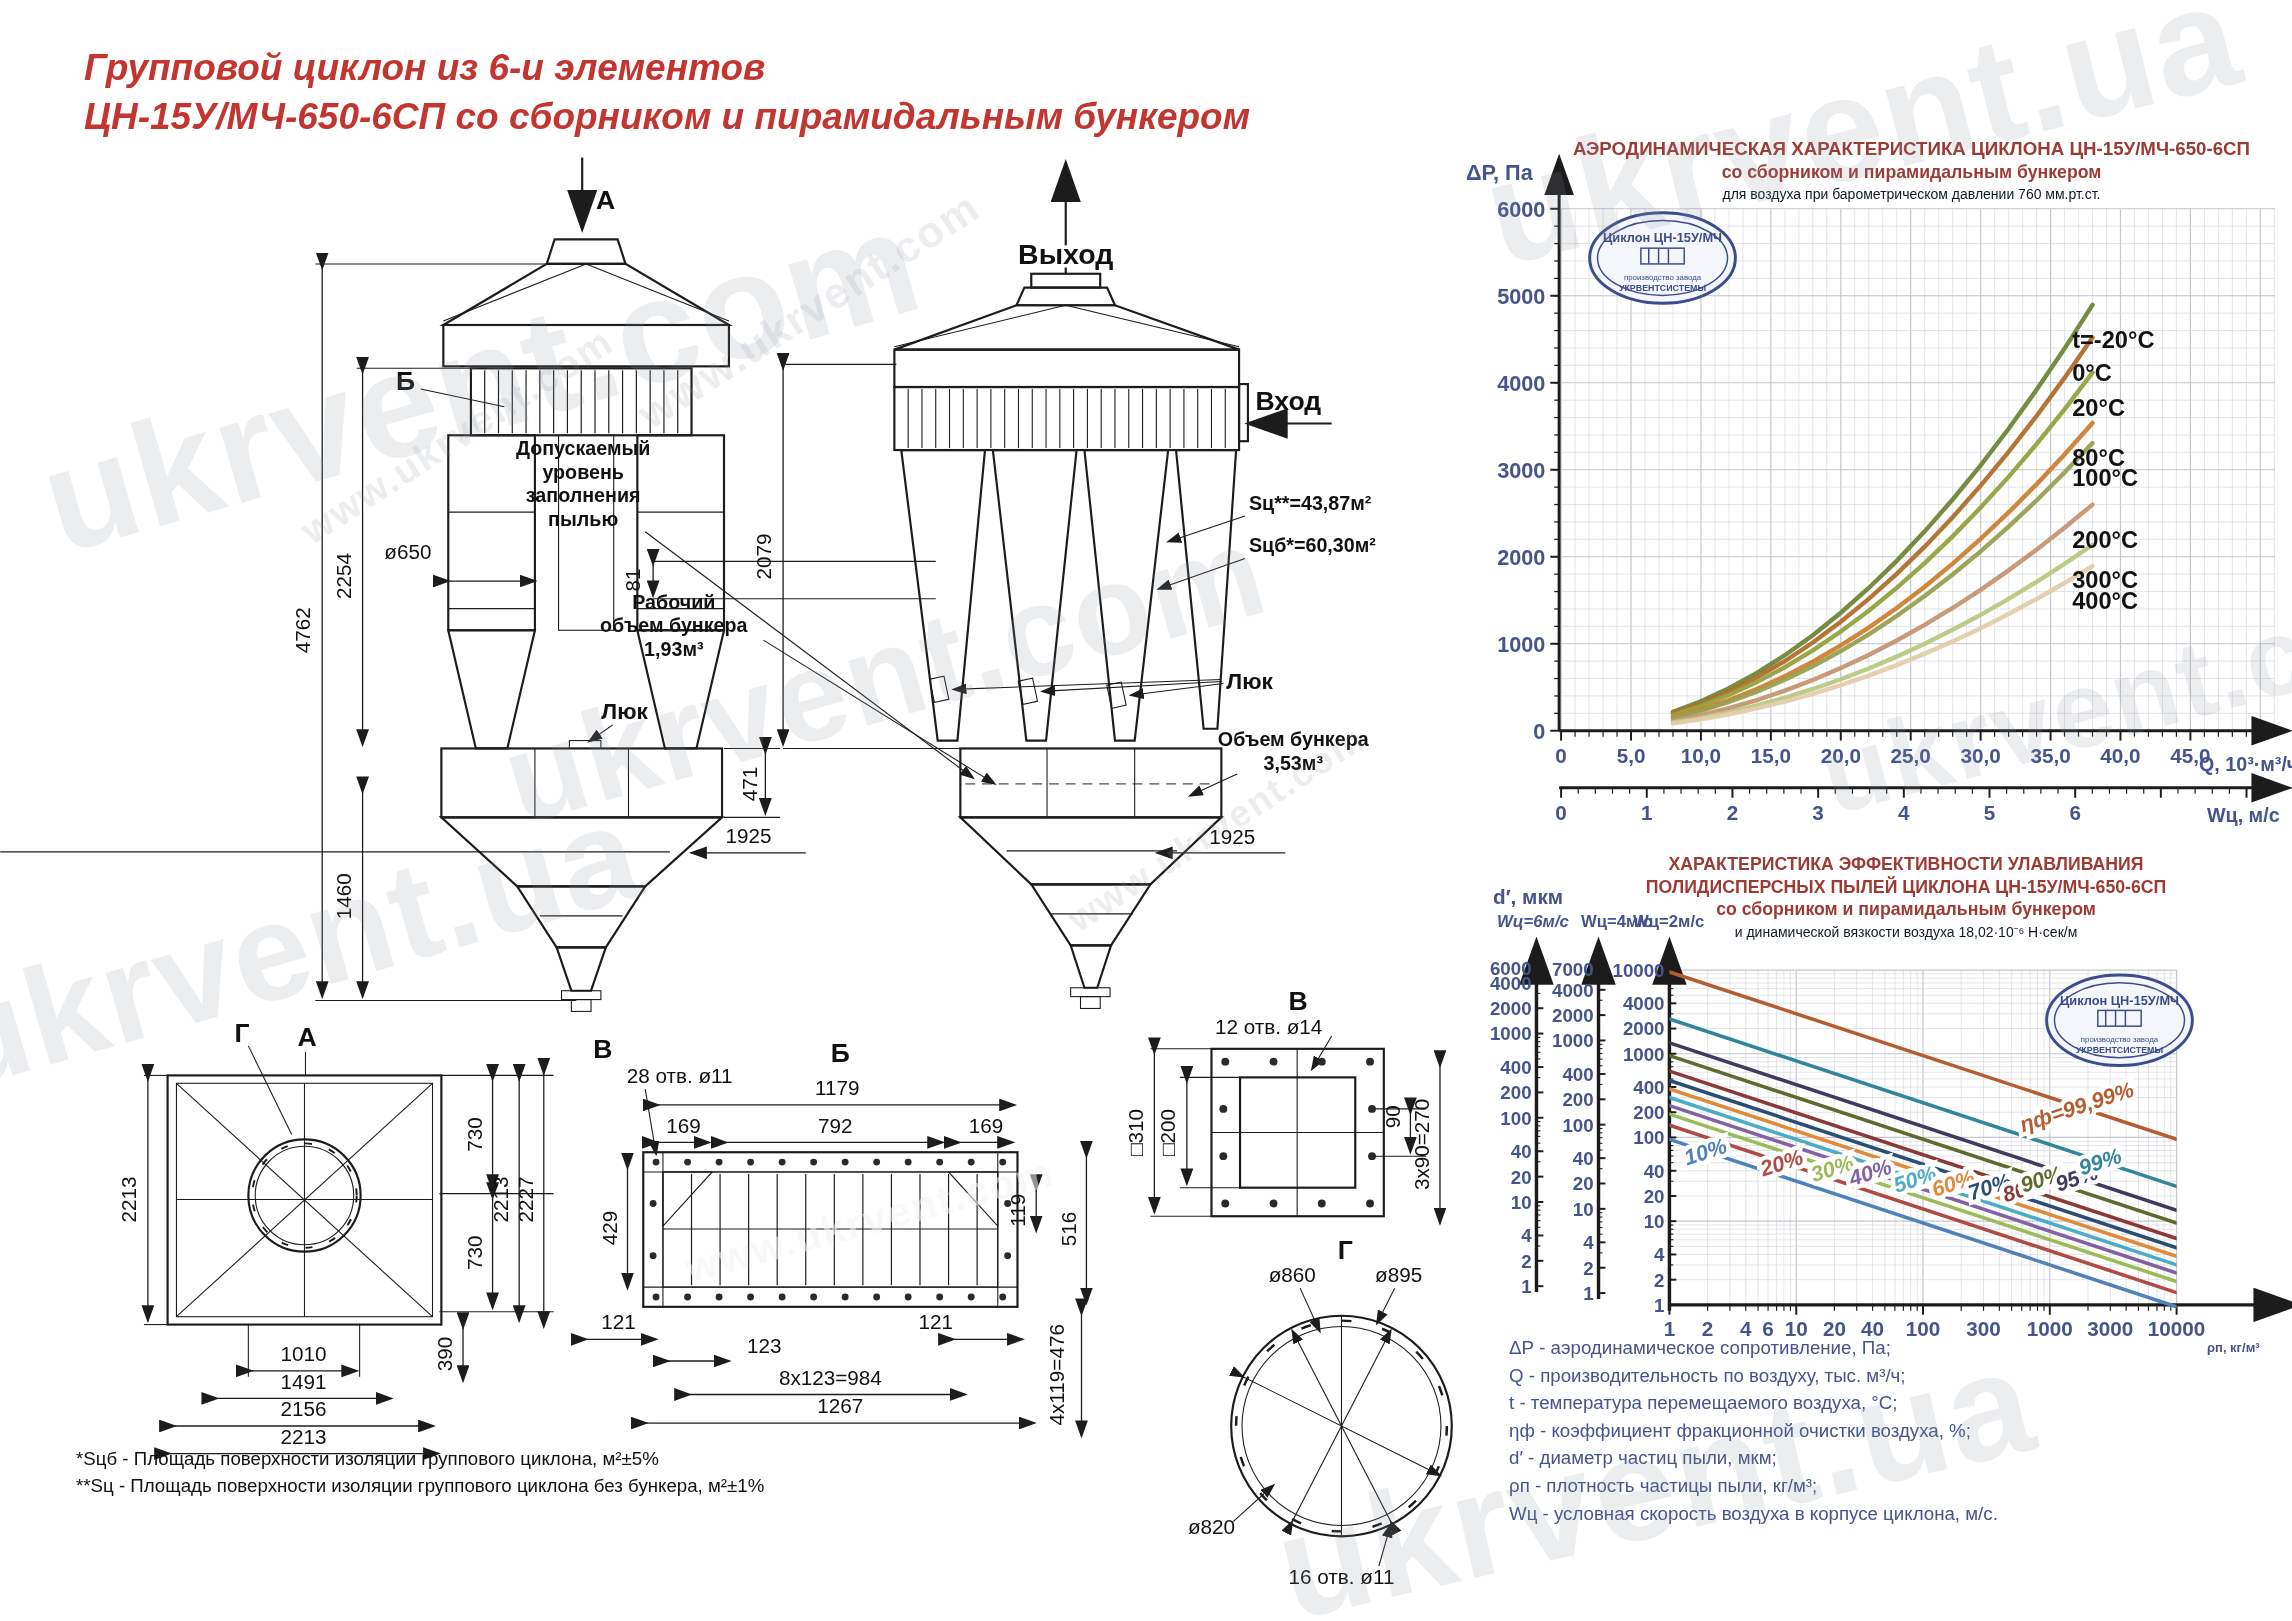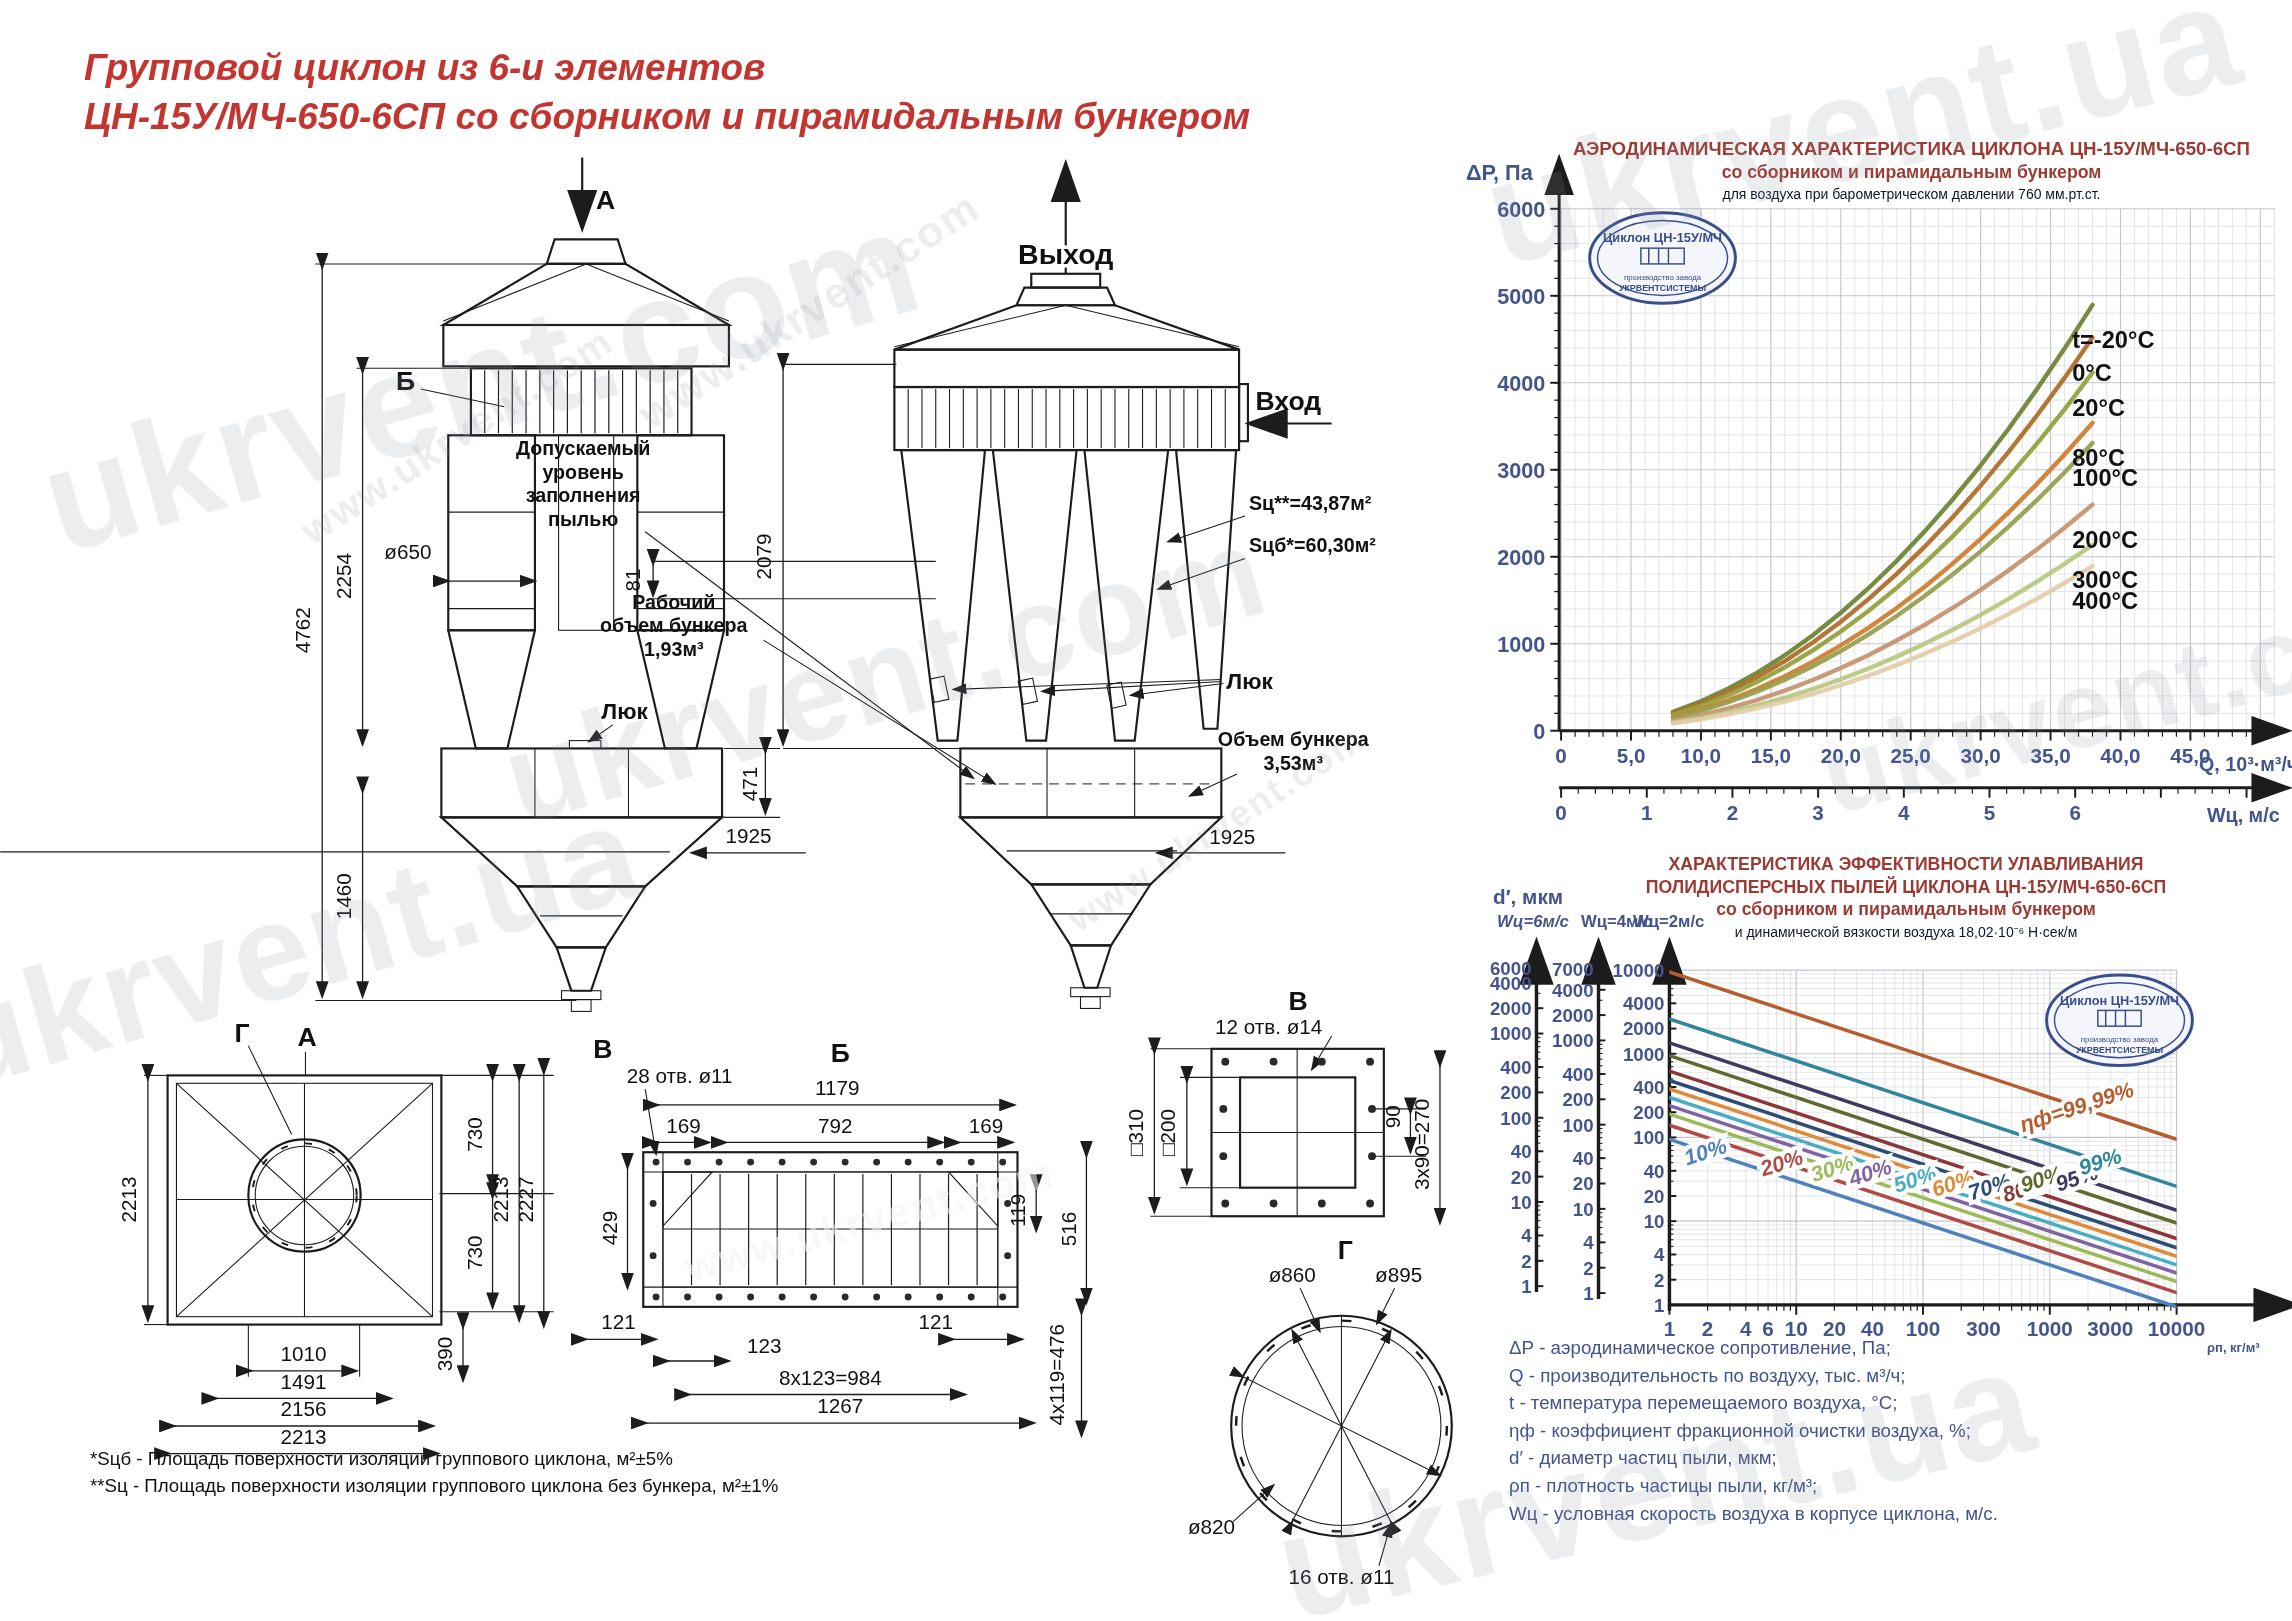--- a/index.html
+++ b/index.html
@@ -11,21 +11,21 @@
   #main-title{position:absolute;left:84px;top:43px;z-index:3;color:#c23530;font-weight:bold;
       font-size:37px;line-height:49px;white-space:nowrap;font-style:italic;}
   .chart-title{position:absolute;z-index:3;text-align:center;color:#9c3b34;line-height:22.7px;margin-top:8px;}
   #aero-title{left:1532px;top:130px;width:759px;}
   #eff-title{left:1522px;top:845px;width:768px;}
   .ct1{font-weight:bold;font-size:18.7px;}
   .ct2{font-weight:bold;font-size:17.7px;}
   .ct3{font-size:14px;color:#0f172a;}
   .axlbl{position:absolute;z-index:3;color:#44548c;font-weight:bold;white-space:nowrap;}
   #legend{position:absolute;left:1509px;top:1334px;z-index:3;color:#44548c;font-size:18.7px;line-height:27.6px;}
-  #footnotes{position:absolute;left:90px;top:1446px;z-index:3;color:#111;font-size:18.7px;line-height:26.6px;}
+  #footnotes{position:absolute;left:76px;top:1446px;z-index:3;color:#111;font-size:18.7px;line-height:26.6px;}
   svg{position:absolute;left:0;top:0;z-index:2;}
   svg text{font-family:"Liberation Sans",sans-serif;}
   .ol{fill:none;stroke:#1c1c1c;stroke-width:2.2;}
   .thin{fill:none;stroke:#1c1c1c;stroke-width:1.1;}
   .dimln{fill:none;stroke:#1c1c1c;stroke-width:1.3;}
   .dim{font-size:21px;fill:#111;}
   .hd{font-size:27px;font-weight:bold;fill:#111;}
   .lbl{font-size:23px;font-weight:bold;fill:#111;}
   .ann{font-size:20px;font-weight:bold;fill:#111;}
 </style>

